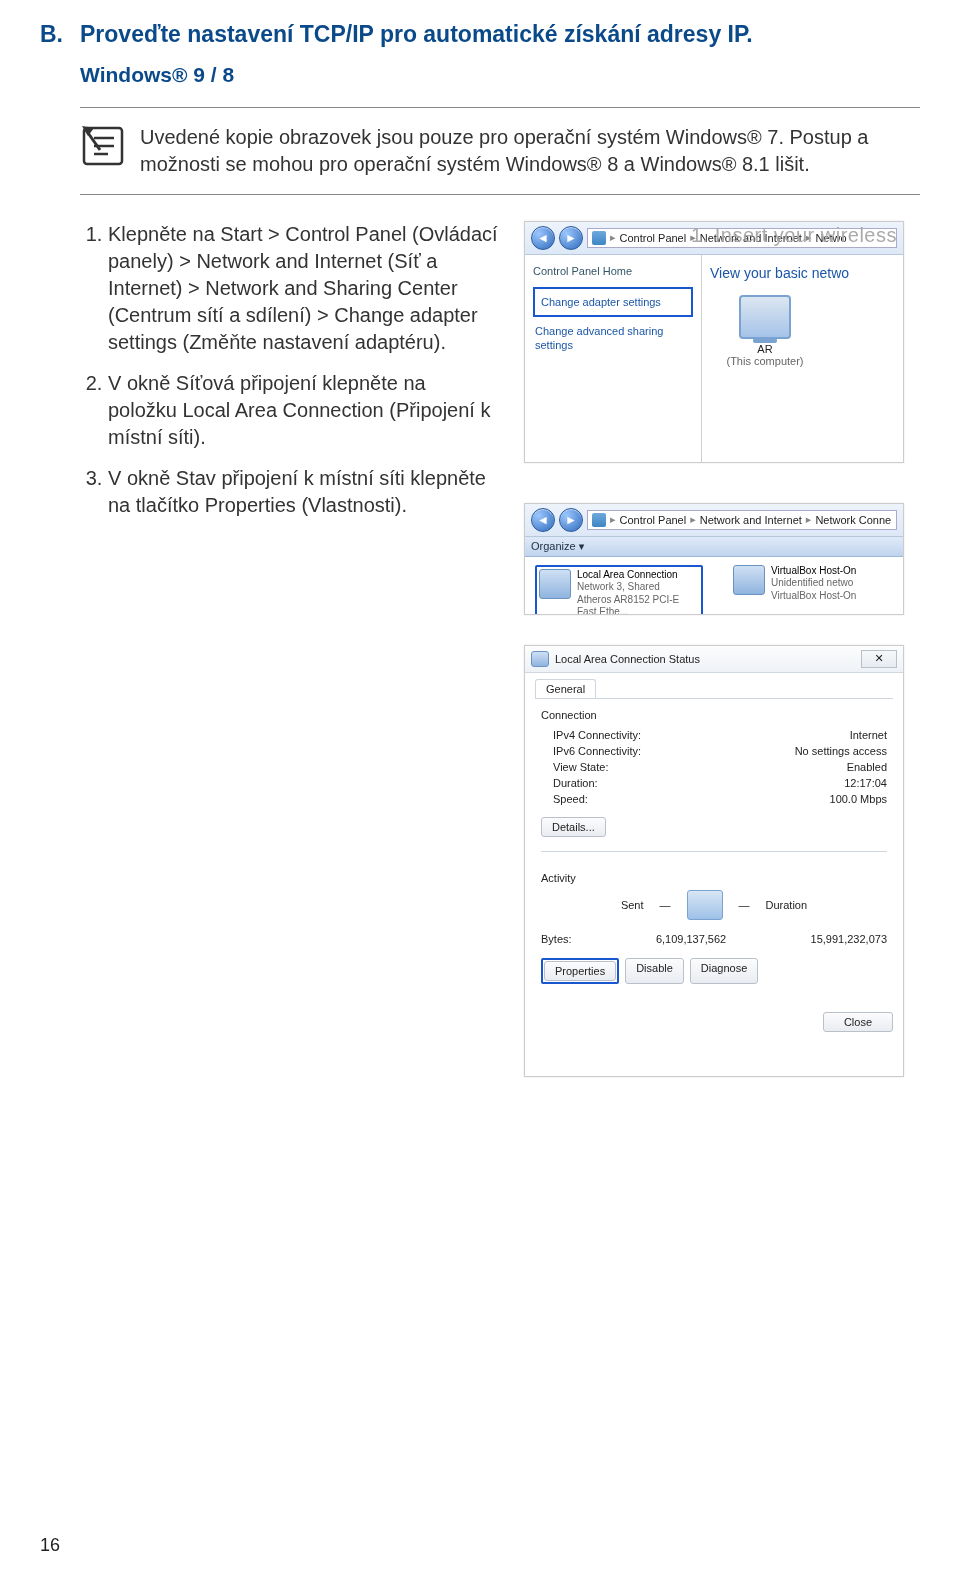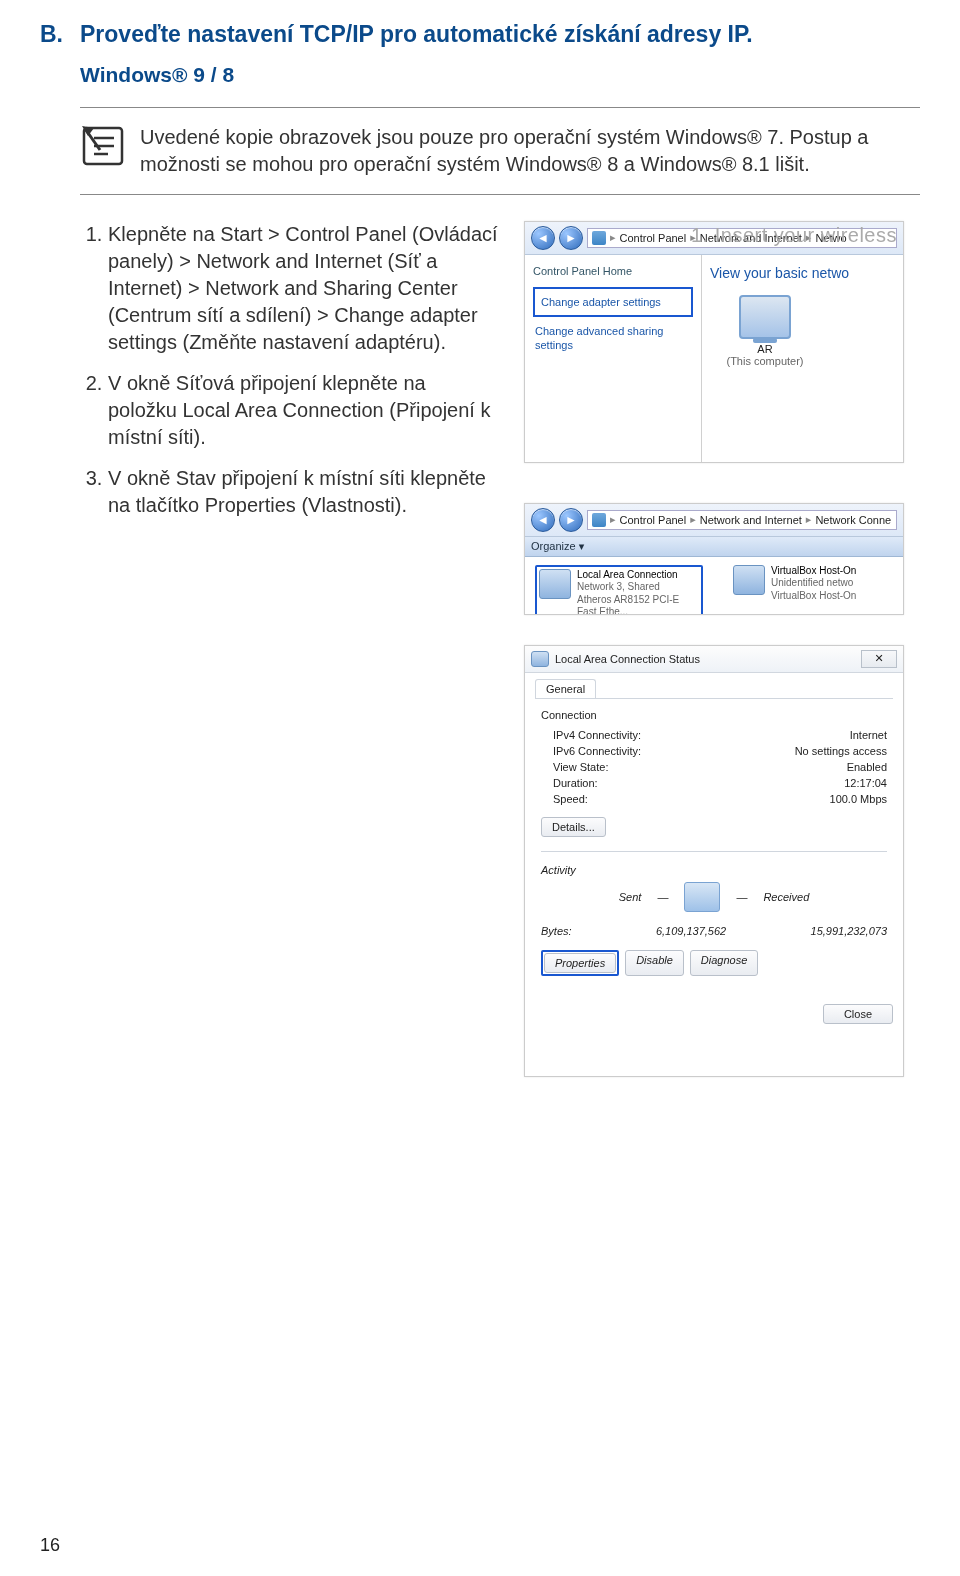--- a/index.html
+++ b/index.html
@@ -283,22 +283,21 @@
     background: linear-gradient(#fcfcfd,#e9ecf1);
     padding: 3px 10px;
     font-size: 11px;
     border-radius: 3px;
     display: inline-block;
     text-align: center;
   }
   .activity {
     margin-top: 14px;
     border-top: 1px solid #d0d6de;
-    padding-top: 12px;
-    font-style: italic;
+    padding-top: 20px;
   }
   .act-row {
     display: flex;
     align-items: center;
     justify-content: center;
     gap: 16px;
     font-size: 11px;
     margin: 6px 0 10px;
   }
   .mon-icon {
@@ -482,21 +481,21 @@
             <span class="details-btn">Details...</span>
           </div>
 
           <div class="activity">
             <div style="font-size:11px">Activity</div>
             <div class="act-row">
               <span>Sent</span>
               <span>—</span>
               <div class="mon-icon"></div>
               <span>—</span>
-              <span>Received</span>
+              <span>Duration</span>
             </div>
             <div class="bytes-row">
               <span>Bytes:</span>
               <span>6,109,137,562</span>
               <span>15,991,232,073</span>
             </div>
             <div class="btn-row">
               <span class="blue-frame">
                 <span class="small-btn">Properties</span>
               </span>

